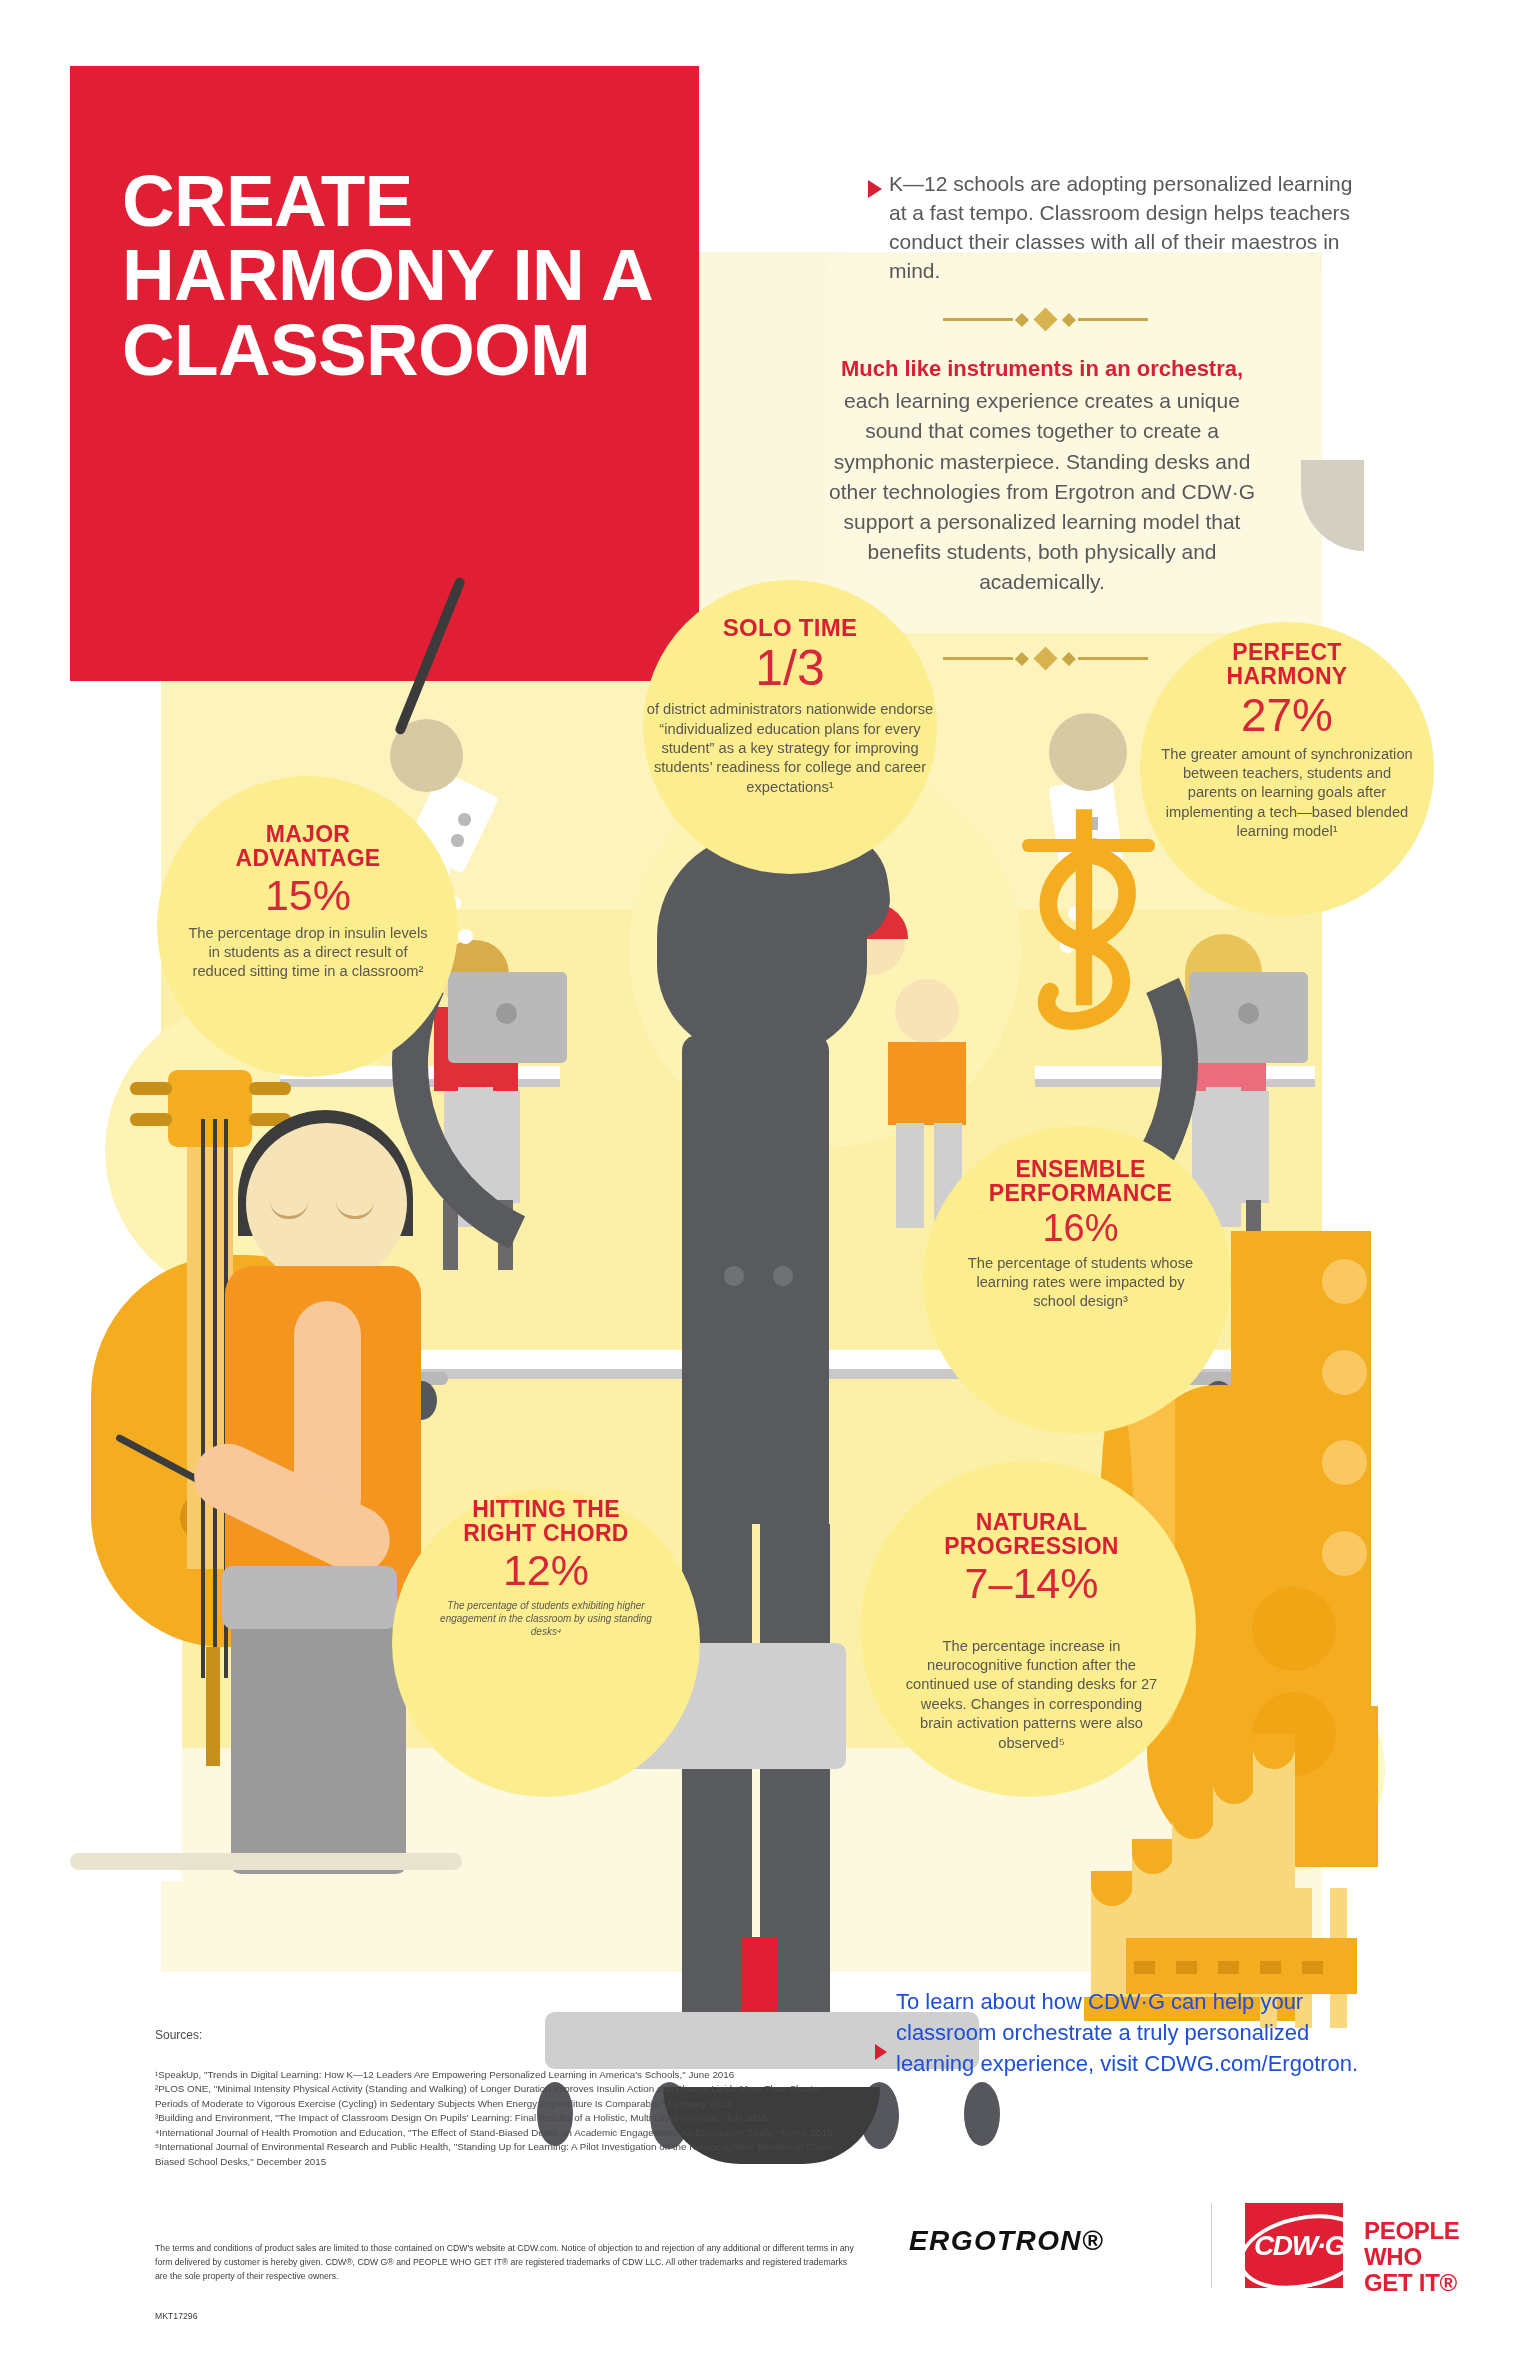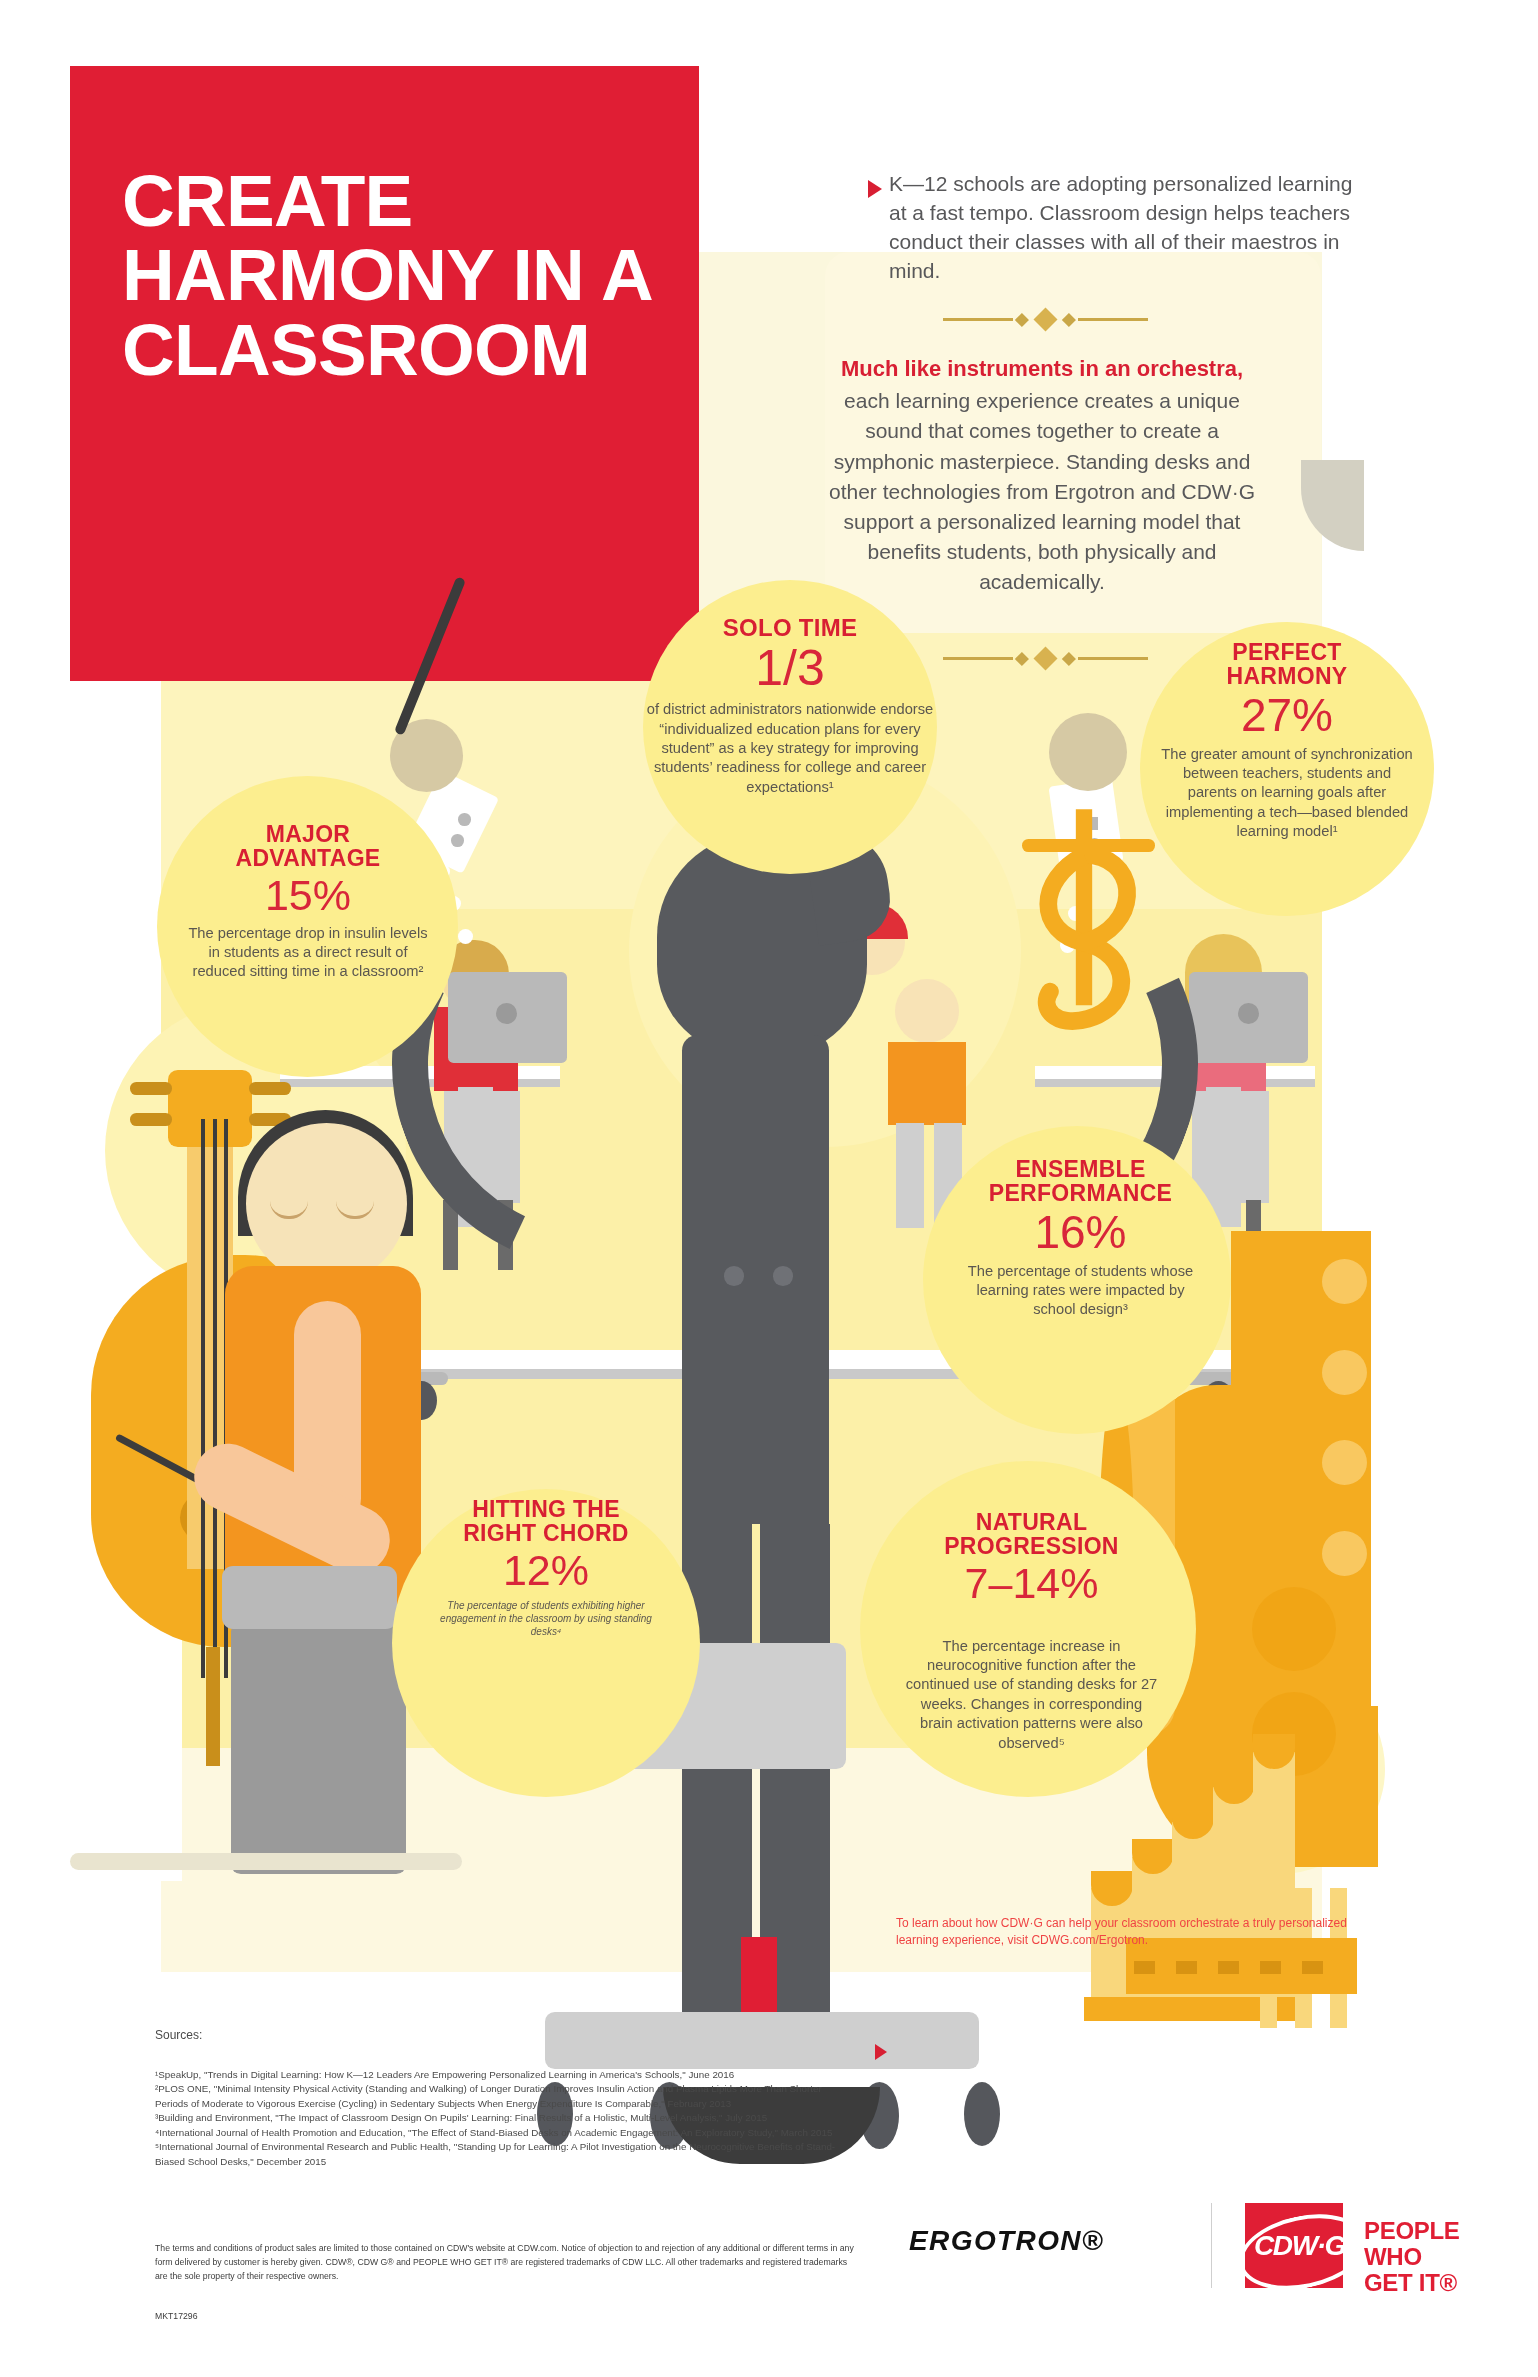--- a/index.html
+++ b/index.html
@@ -50,22 +50,22 @@
 
   
   .sh{position:absolute;}
   .circ{position:absolute;border-radius:50%;}
   .ell{position:absolute;border-radius:50%;}
 
   
   #sources{position:absolute;left:155px;top:2028px;width:699px;color:#4a4a4a;}
   #sources .srctitle{font-size:12px;margin-bottom:26px;}
   #sources .srcline{font-size:9.8px;line-height:1.48;}
-  #cta{position:absolute;left:874px;top:1915px;width:489px;color:#ef4444;
-      font-size:12px;line-height:1.42;}
+  #cta{position:absolute;left:874px;top:1986px;width:489px;color:#1d4ed8;
+      font-size:22px;line-height:1.42;}
   #legal{position:absolute;left:155px;top:2241px;width:699px;color:#3c3c3c;
       font-size:8.7px;line-height:1.62;}
   #mkt{position:absolute;left:155px;top:2311px;color:#3c3c3c;font-size:8.7px;}
 
   
   #logos{position:absolute;left:909px;top:2203px;width:489px;height:105px;}
   #ergotron{position:absolute;left:0;top:22.4px;font-style:italic;font-weight:bold;
       font-size:28px;letter-spacing:1.4px;color:#111;font-family:"Liberation Sans",sans-serif;}
   #logo-div{position:absolute;left:302px;top:0px;width:1.4px;height:85px;background:#cfcfcf;}
   #cdwg-box{position:absolute;left:336px;top:0px;width:98px;height:85px;background:#e01e34;}
@@ -333,21 +333,21 @@
     <div class="kicker" style="font-size:23px;">MAJOR</div>
     <div class="kicker" style="font-size:23px;">ADVANTAGE</div>
     <div class="figure" style="font-size:43px;">15%</div>
     <div class="desc" style="font-size:14.7px;padding:0 32px;">The percentage drop in insulin levels in students as a direct result of reduced sitting time in a classroom²</div>
   </div>
 
   <div class="bubble" style="left:923px;top:1126px;width:308px;height:308px;"></div>
   <div class="stat" style="left:923px;top:1157px;width:315px;">
     <div class="kicker" style="font-size:23px;">ENSEMBLE</div>
     <div class="kicker" style="font-size:23px;">PERFORMANCE</div>
-    <div class="figure" style="font-size:46px;">16%</div>
+    <div class="figure" style="font-size:38px;">16%</div>
     <div class="desc" style="font-size:14.7px;padding:0 39px;">The percentage of students whose learning rates were impacted by school design³</div>
   </div>
 
   <div class="bubble" style="left:392px;top:1489px;width:308px;height:308px;"></div>
   <div class="stat" style="left:392px;top:1497px;width:308px;">
     <div class="kicker" style="font-size:23px;">HITTING THE</div>
     <div class="kicker" style="font-size:23px;">RIGHT CHORD</div>
     <div class="figure" style="font-size:43px;">12%</div>
     <div class="desc" style="font-size:10px;padding:0 46px;font-style:italic;">The percentage of students exhibiting higher engagement in the classroom by using standing desks⁴</div>
   </div>

